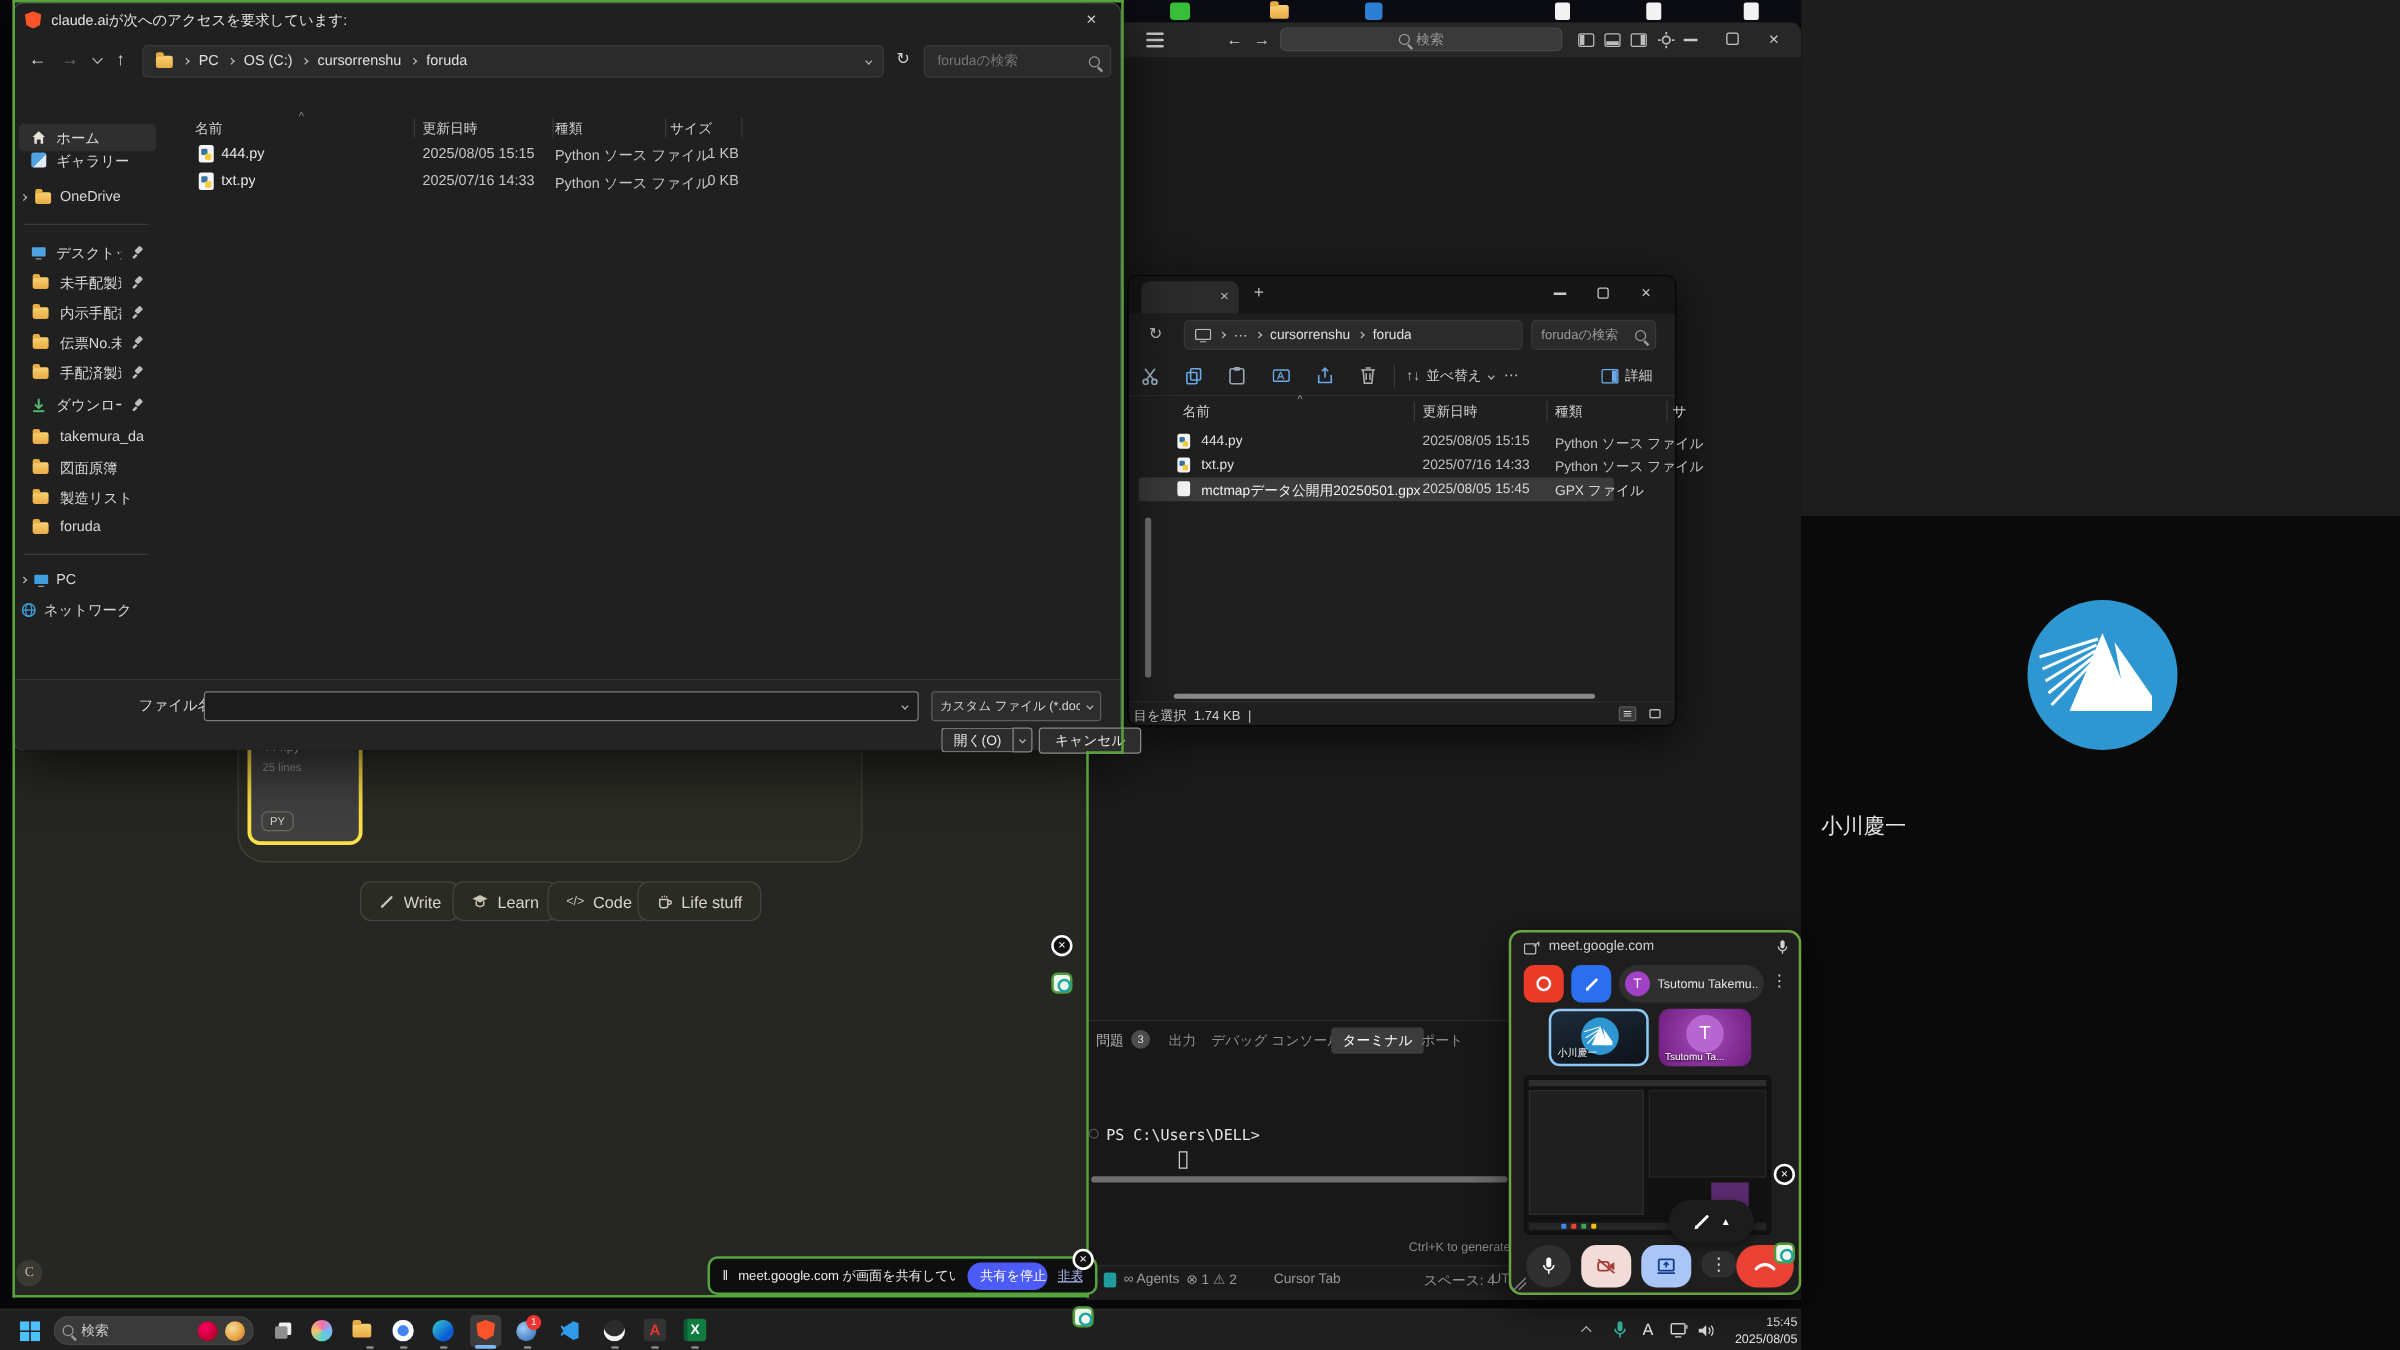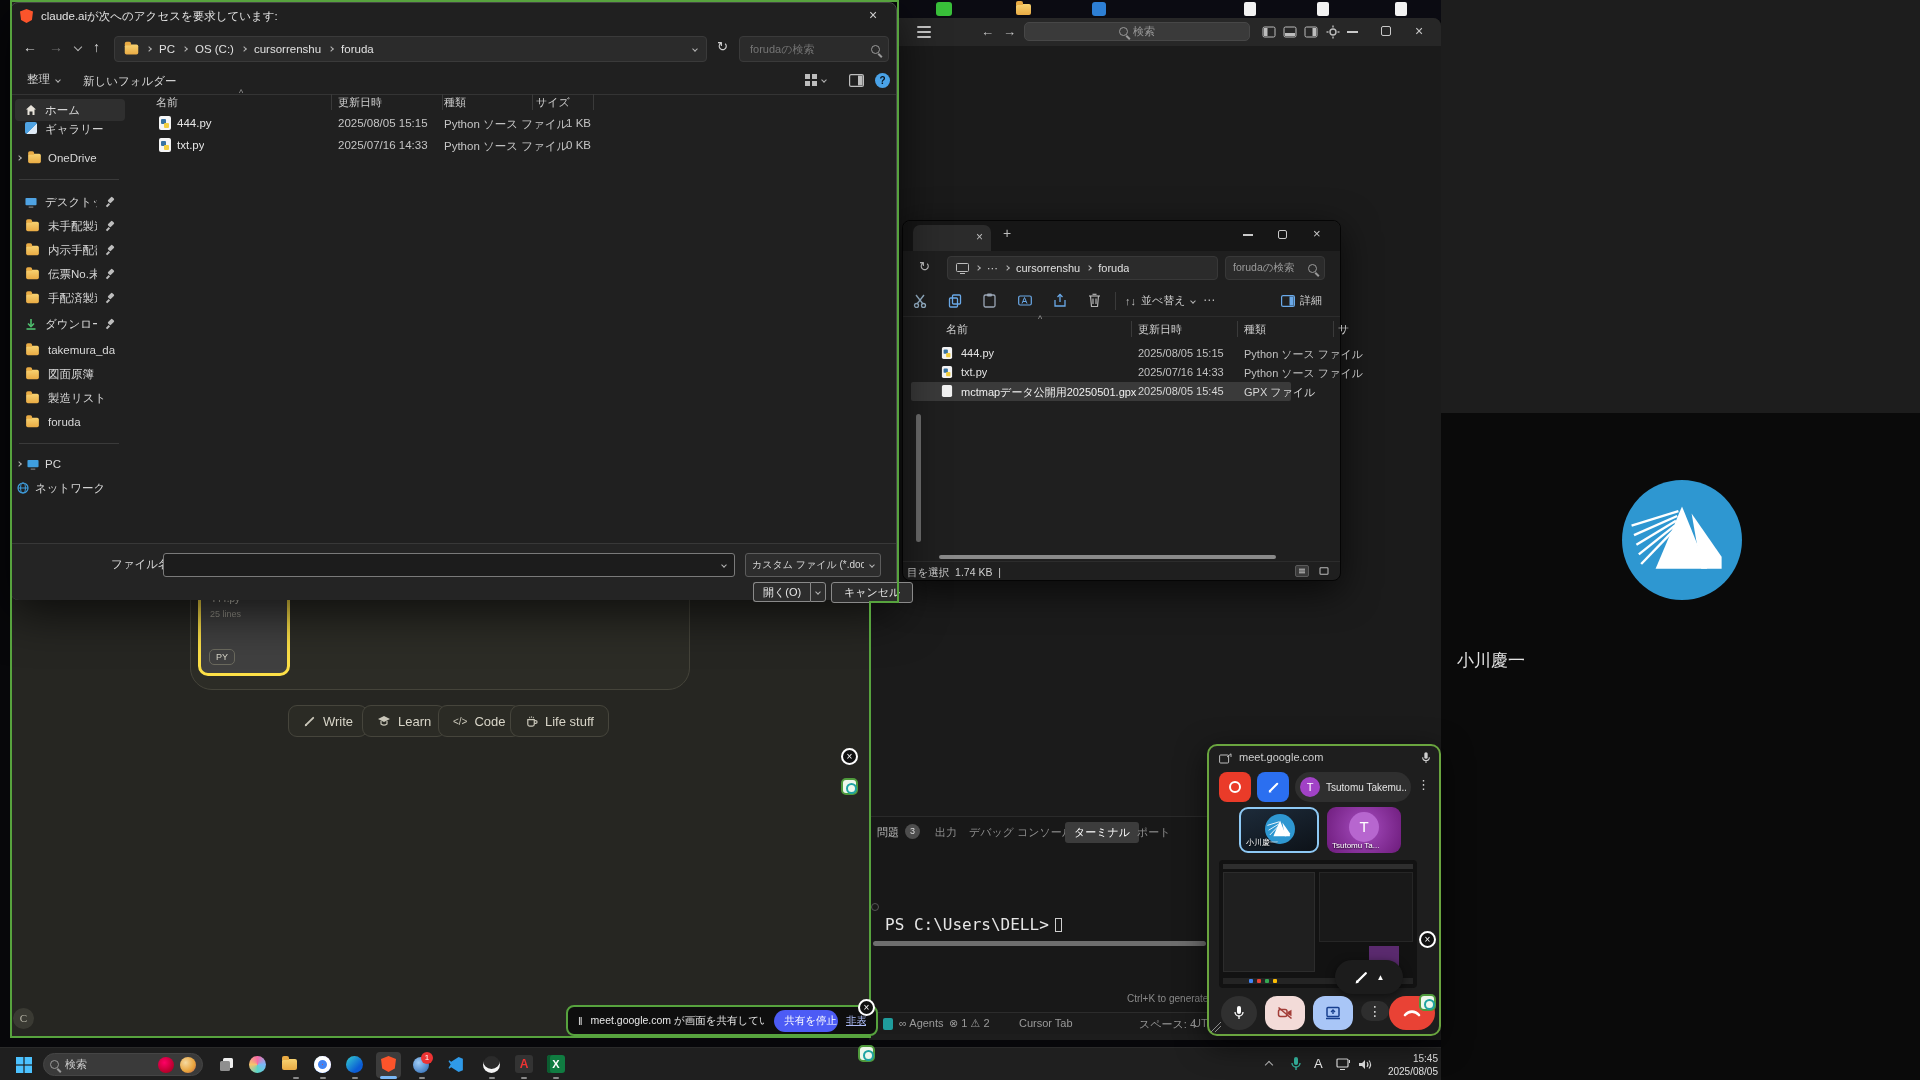--- a/index.html
+++ b/index.html
@@ -92,21 +92,21 @@
 
     <div class="ab" style="left:0;top:798px;width:572px;height:216px;background:#181818;border-top:1px solid #2a2a2a;">
       <div class="ab txt" style="left:8px;top:8px;font-size:11px;color:#b9b9b9;">問題</div>
       <div class="ab" style="left:36px;top:7px;width:15px;height:15px;border-radius:50%;background:#4d4d4d;color:#ddd;font-size:9px;line-height:15px;text-align:center;">3</div>
       <div class="ab txt" style="left:66px;top:8px;font-size:11px;color:#8e8e8e;">出力</div>
       <div class="ab txt" style="left:100px;top:8px;font-size:11px;color:#8e8e8e;">デバッグ コンソール</div>
       <div class="ab txt" style="left:196px;top:5px;font-size:11px;color:#fff;background:#3c3c3c;border-radius:3px;padding:3px 9px;">ターミナル</div>
       <div class="ab txt" style="left:268px;top:8px;font-size:11px;color:#8e8e8e;">ポート</div>
 
       <div class="ab" style="left:2px;top:86px;width:8px;height:8px;border:1px solid #555;border-radius:50%;"></div>
-      <div class="ab" style="left:16px;top:98px;font-family:'DejaVu Sans Mono',monospace;font-size:16px;color:#e6e6e6;display:flex;align-items:center;gap:6px;">
+      <div class="ab" style="left:16px;top:84px;font-family:'DejaVu Sans Mono',monospace;font-size:12px;color:#e6e6e6;display:flex;align-items:center;gap:6px;flex-direction:column;">
         <span class="txt">PS C:\Users\DELL&gt;</span>
         <span style="display:inline-block;width:7px;height:14px;border:1px solid #cfcfcf;"></span>
       </div>
       <div class="ab" style="left:4px;top:905px;"></div>
       <div class="ab" style="left:4px;top:124px;width:333px;height:5px;background:#6e6e6e;border-radius:3px;"></div>
       <div class="ab txt" style="left:258px;top:176px;font-size:10px;color:#8a8a8a;">Ctrl+K to generate a command</div>
     </div>
 
     <div class="ab" style="left:0;top:994px;width:572px;height:22px;background:#1b1b1b;border-top:1px solid #2c2c2c;font-size:11px;color:#9a9a9a;">
       <div class="ab" style="left:14px;top:5px;width:10px;height:12px;background:#1f9c9c;border-radius:2px;"></div>
@@ -341,43 +341,20 @@
         <span class="txt" style="font-size:11.5px;color:#e0e0e0;">foruda</span>
         <span class="chev sm" style="margin-left:auto;"></span>
       </div>
       <span class="ab txt" style="left:706px;top:8px;font-size:13px;color:#cfcfcf;">↻</span>
       <div class="ab" style="left:728px;top:5px;width:150px;height:26px;background:#2b2b2b;border:1px solid #3a3a3a;border-radius:4px;display:flex;align-items:center;justify-content:space-between;padding:0 8px;">
         <input style="background: none; border: none; outline: none; width: 110px; font-size: 11px; color: rgb(207, 207, 207); font-family: inherit;" placeholder="forudaの検索">
         <span class="mag"></span>
       </div>
     </div>
 
-    <div class="ab" style="left:0;top:64px;width:885px;height:28px;border-bottom:1px solid #343434;">
-      <div class="ab" style="left:16px;top:5px;display:flex;align-items:center;gap:6px;">
-        <span class="txt" style="font-size:11.5px;color:#d5d5d5;">整理</span>
-        <span class="chev sm"></span>
-      </div>
-      <span class="ab txt" style="left:72px;top:7px;font-size:11.5px;color:#d5d5d5;">新しいフォルダー</span>
-      <div class="ab" style="left:793px;top:6px;display:flex;align-items:center;gap:4px;">
-        <svg width="14" height="14" viewBox="0 0 14 14">
-            <g fill="#bdbdbd">
-              <rect x="1" y="1" width="5" height="5"></rect>
-              <rect x="8" y="1" width="5" height="5"></rect>
-              <rect x="1" y="8" width="5" height="5"></rect>
-              <rect x="8" y="8" width="5" height="5"></rect>
-            </g>
-          </svg>
-        <span class="chev sm"></span>
-      </div>
-      <svg class="ab" style="left:838px;top:7px;" width="15" height="13" viewBox="0 0 15 13">
-          <rect x="0.6" y="0.6" width="13.8" height="11.8" rx="1.5" fill="none" stroke="#bdbdbd" stroke-width="1.2"></rect>
-          <rect x="9" y="1.6" width="4.5" height="9.8" fill="#bdbdbd"></rect>
-        </svg>
-      <div class="ab" style="left:864px;top:6px;width:15px;height:15px;border-radius:50%;background:#4aa3e8;color:#08121c;font-size:10px;font-weight:bold;text-align:center;line-height:15px;">?</div>
-    </div>
 
     <div class="ab" style="left:0;top:92px;width:118px;height:448px;font-size:11.5px;color:#d8d8d8;">
       <div class="ab" style="left:4px;top:4px;width:110px;height:22px;background:#2f2f2f;border-radius:4px;display:flex;align-items:center;gap:8px;padding:0 10px;">
         <svg width="12" height="12" viewBox="0 0 12 12">
             <path d="M6 1 L11 5.5 H9.5 V11 H7.5 V7.5 h-3 V11 H2.5 V5.5 H1 Z" fill="#e8e3da"></path>
           </svg>
         <span class="txt">ホーム</span>
       </div>
       <div class="ab" style="left:4px;top:27px;width:110px;height:22px;display:flex;gap:8px;padding:0 10px;">
         <span style="width:12px;height:12px;border-radius:2px;background:linear-gradient(135deg,#4fa3e3 55%,#dfeaf5 55%);"></span>

